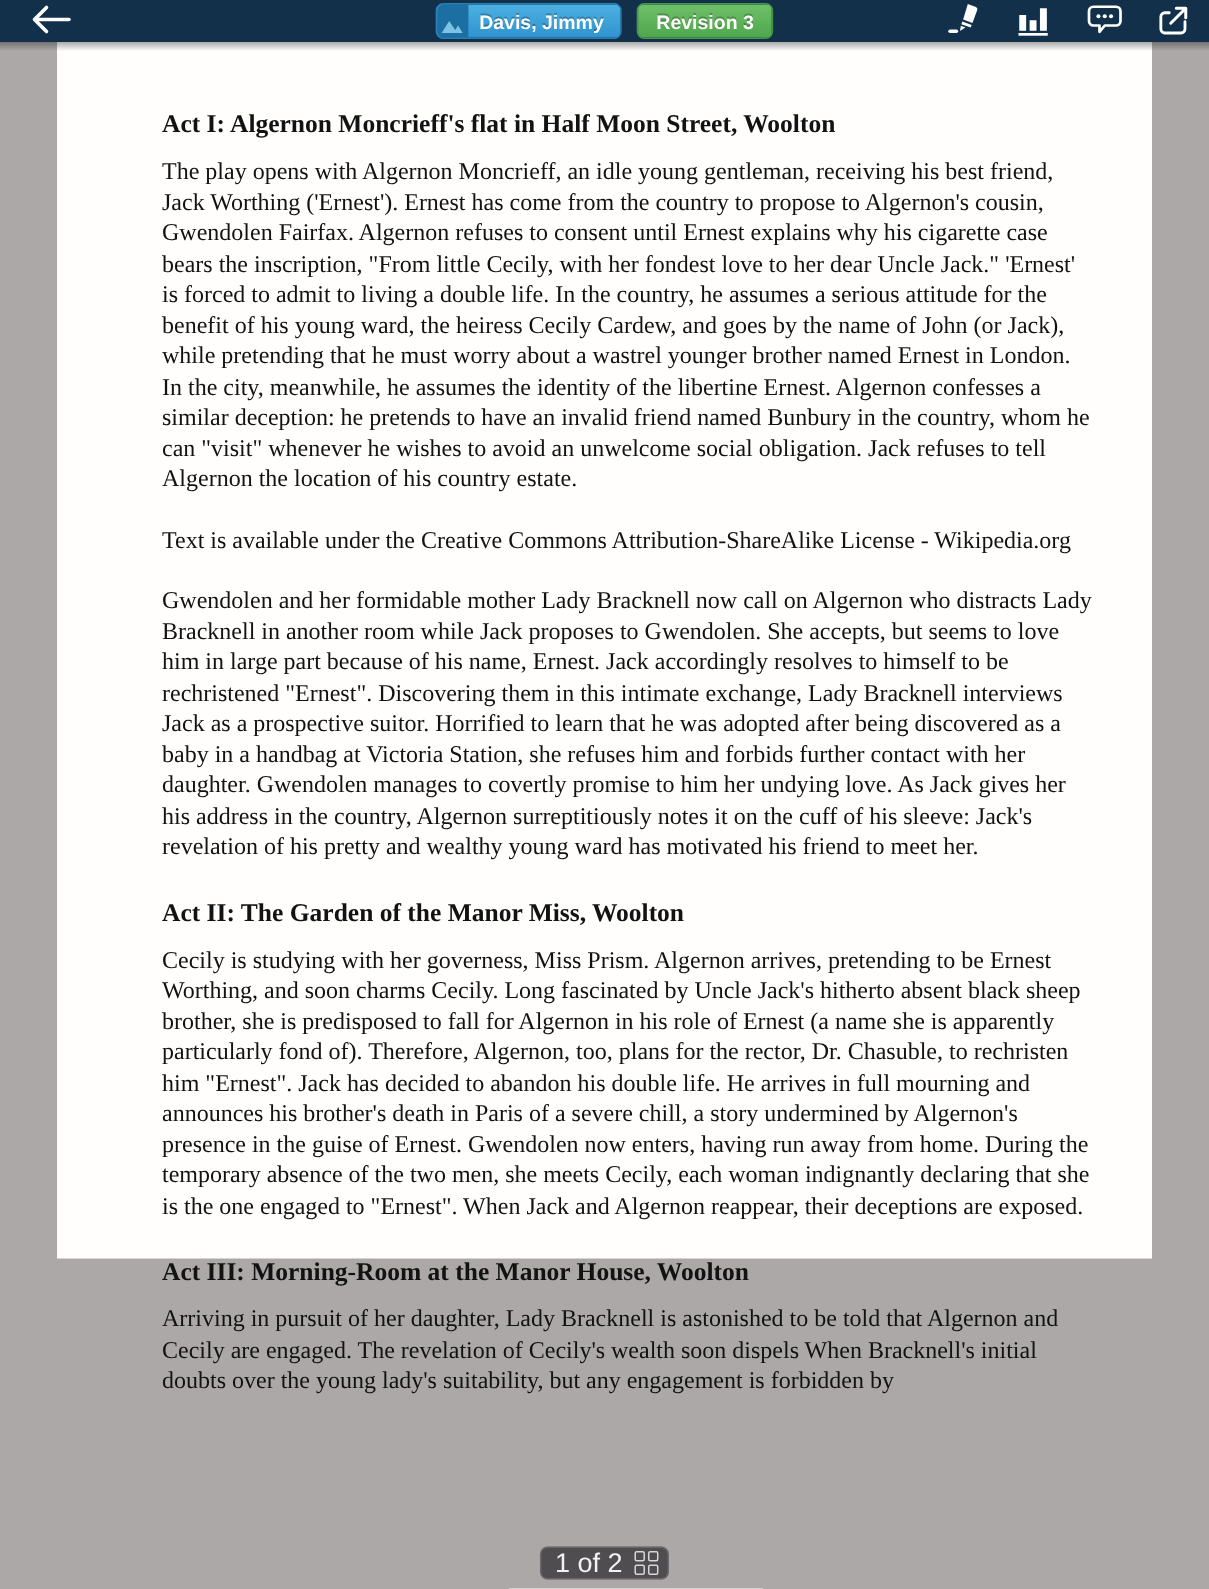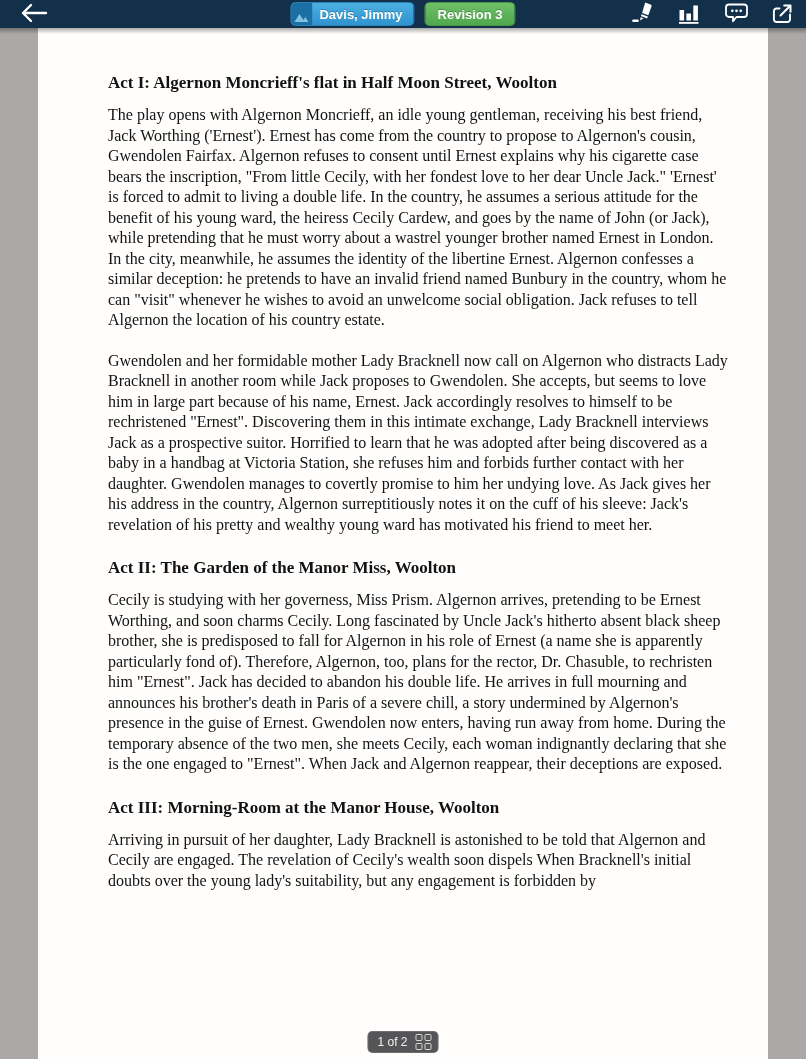--- a/index.html
+++ b/index.html
@@ -53,21 +53,21 @@
     display:flex; align-items:center; justify-content:center; width:26px; height:26px;
   }
   .bar-shadow {
     position:absolute; top:28px; left:0; width:806px; height:6px; z-index:15;
     background:linear-gradient(rgba(0,0,0,0.33), rgba(0,0,0,0));
     pointer-events:none;
   }
 
   
   .page {
-    position:absolute; left:38px; top:28px; width:730px; height:1031px;
+    position:absolute; left:38px; top:28px; width:730px; height:811px;
     background:#fffefd; z-index:1;
   }
   .doc {
     padding:45px 38px 0 70px;
     font-family:"Liberation Serif", serif;
     color:#121212;
   }
   .doc h2 {
     font-size:17px; line-height:19px; font-weight:bold;
     margin:0 0 13px 0;
@@ -78,21 +78,21 @@
   }
 
   
   .pager {
     position:absolute; left:50%; bottom:6px; transform:translateX(-50%);
     height:22px; padding:0 7px 0 10px; border-radius:5px;
     background:rgba(70,69,72,0.92);
     display:flex; align-items:center; gap:8px; z-index:30; cursor:pointer;
     box-shadow:0 0 0 1px rgba(255,255,255,0.15) inset;
   }
-  .pager .label { color:#f2f2f2; font-size:12px; }
+  .pager .label { color:#f2f2f2; font-size:18px; }
   .grid-icon { display:grid; grid-template-columns:7px 7px; grid-template-rows:7px 7px; gap:2px; }
   .grid-icon span {
     width:7px; height:7px; border:1.5px solid #d8d8d8; border-radius:1.5px;
     background:transparent; display:block;
   }
 </style>
 </head>
 <body>
 
 <div class="topbar">
@@ -165,20 +165,21 @@
   </div>
 </div>
 <div class="bar-shadow"></div>
 
 <div class="page">
   <div class="doc">
 
     <div class="section">
       <h2>Act I: Algernon Moncrieff's flat in Half Moon Street, Woolton</h2>
       <p>The play opens with Algernon Moncrieff, an idle young gentleman, receiving his best friend, Jack Worthing ('Ernest'). Ernest has come from the country to propose to Algernon's cousin, Gwendolen Fairfax. Algernon refuses to consent until Ernest explains why his cigarette case bears the inscription, "From little Cecily, with her fondest love to her dear Uncle Jack." 'Ernest' is forced to admit to living a double life. In the country, he assumes a serious attitude for the benefit of his young ward, the heiress Cecily Cardew, and goes by the name of John (or Jack), while pretending that he must worry about a wastrel younger brother named Ernest in London. In the city, meanwhile, he assumes the identity of the libertine Ernest. Algernon confesses a similar deception: he pretends to have an invalid friend named Bunbury in the country, whom he can "visit" whenever he wishes to avoid an unwelcome social obligation. Jack refuses to tell Algernon the location of his country estate.</p>
+      <p>Text is available under the Creative Commons Attribution-ShareAlike License - Wikipedia.org</p>
       <p>Gwendolen and her formidable mother Lady Bracknell now call on Algernon who distracts Lady Bracknell in another room while Jack proposes to Gwendolen. She accepts, but seems to love him in large part because of his name, Ernest. Jack accordingly resolves to himself to be rechristened "Ernest". Discovering them in this intimate exchange, Lady Bracknell interviews Jack as a prospective suitor. Horrified to learn that he was adopted after being discovered as a baby in a handbag at Victoria Station, she refuses him and forbids further contact with her daughter. Gwendolen manages to covertly promise to him her undying love. As Jack gives her his address in the country, Algernon surreptitiously notes it on the cuff of his sleeve: Jack's revelation of his pretty and wealthy young ward has motivated his friend to meet her.</p>
     </div>
 
     <div class="section">
       <h2>Act II: The Garden of the Manor Miss, Woolton</h2>
       <p>Cecily is studying with her governess, Miss Prism. Algernon arrives, pretending to be Ernest Worthing, and soon charms Cecily. Long fascinated by Uncle Jack's hitherto absent black sheep brother, she is predisposed to fall for Algernon in his role of Ernest (a name she is apparently particularly fond of). Therefore, Algernon, too, plans for the rector, Dr. Chasuble, to rechristen him "Ernest". Jack has decided to abandon his double life. He arrives in full mourning and announces his brother's death in Paris of a severe chill, a story undermined by Algernon's presence in the guise of Ernest. Gwendolen now enters, having run away from home. During the temporary absence of the two men, she meets Cecily, each woman indignantly declaring that she is the one engaged to "Ernest". When Jack and Algernon reappear, their deceptions are exposed.</p>
     </div>
 
     <div class="section">
       <h2>Act III: Morning-Room at the Manor House, Woolton</h2>

